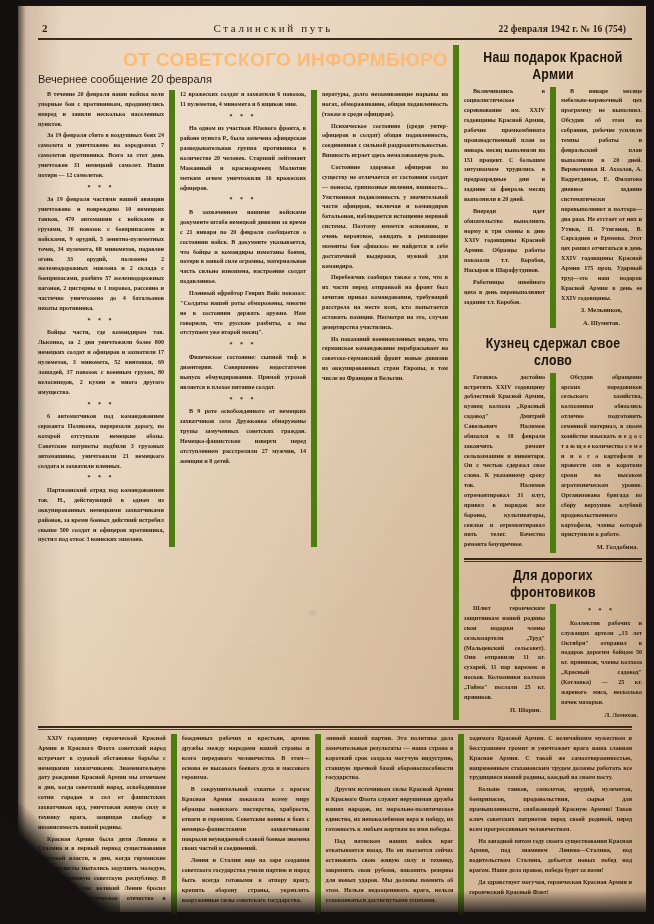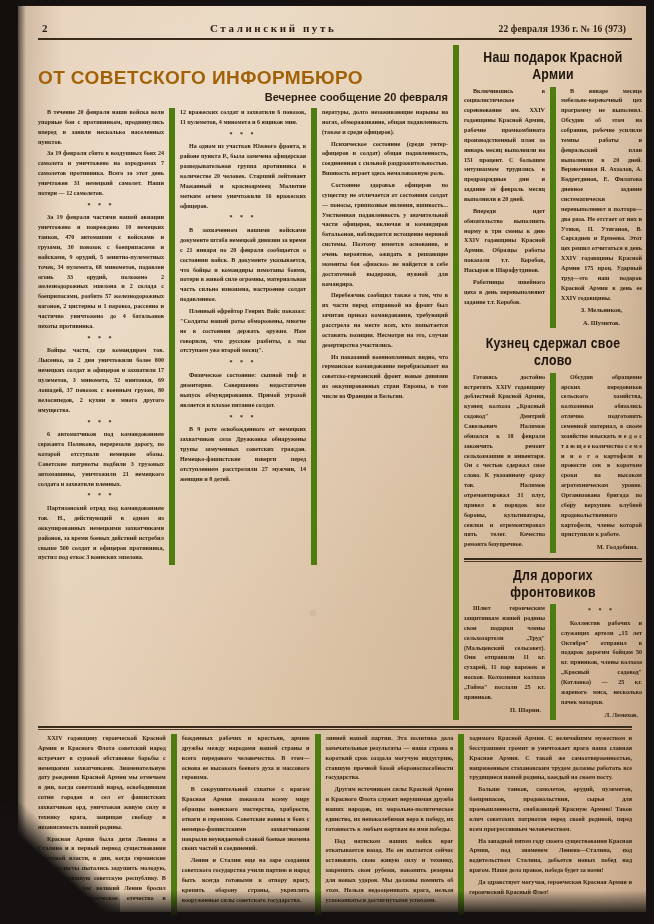--- a/index.html
+++ b/index.html
@@ -55,35 +55,35 @@
     position:absolute;left:18px;top:6px;width:628px;height:906px;
     color:#2a1d12;z-index:5;
   }
   .inner{position:absolute;left:20px;right:14px;top:16px;}
 
   
   .masthead{display:flex;align-items:baseline;justify-content:space-between;
     font-size:9.5px;letter-spacing:.2px;}
   .folio{font-weight:700;font-size:11px;padding-left:4px;}
   .paper-name{
-    font-size:11px;font-weight:700;letter-spacing:2.6px;
+    font-size:11px;font-weight:400;letter-spacing:2.6px;
     font-family:"Liberation Serif","DejaVu Serif",serif;
     text-align:center;
   }
   .issue{font-size:9.5px;font-weight:700;letter-spacing:.1px;padding-right:6px;}
   .rule-thick{height:2px;background:#3a2a1a;margin:4px 0 0;}
 
   
   .hl-main{
-    text-align:left;font-size:19px;font-weight:700;letter-spacing:.4px;
+    text-align:right;font-size:19px;font-weight:700;letter-spacing:.4px;
     font-family:"Liberation Sans","DejaVu Sans",sans-serif;
-    margin:22px 0 2px;color:#a16207;
+    margin:4px 0 2px;color:#fdba74;
   }
   .hl-sub{
-    text-align:right;font-size:11px;font-weight:700;
+    text-align:left;font-size:11px;font-weight:400;
     font-family:"Liberation Sans","DejaVu Sans",sans-serif;
     margin:2px 0 5px;
   }
   .hl-cond{
     text-align:center;font-weight:700;color:#1d140c;
     font-family:"Liberation Sans","DejaVu Sans",sans-serif;
     transform:scaleX(.82);transform-origin:center;
     letter-spacing:.3px;
   }
   .hl-box{font-size:15px;line-height:1.15;margin:3px 0 4px;}
@@ -114,21 +114,21 @@
 
 <div id="scan">
   <div id="paper"></div>
 
   <div id="page">
     <div class="inner">
 
       <div class="masthead">
         <span class="folio">2</span>
         <span class="paper-name">Сталинский путь</span>
-        <span class="issue">22 февраля 1936 г. № 16 (973)</span>
+        <span class="issue">22 февраля 1942 г. № 16 (754)</span>
       </div>
       <div class="rule-thick"></div>
 
       <div class="cols" style="margin-top:5px;">
 
         <div class="col" style="width:410px;">
           <div class="hl-main">ОТ СОВЕТСКОГО ИНФОРМБЮРО</div>
           <div class="hl-sub">Вечернее сообщение 20 февраля</div>
 
           <div class="cols">

